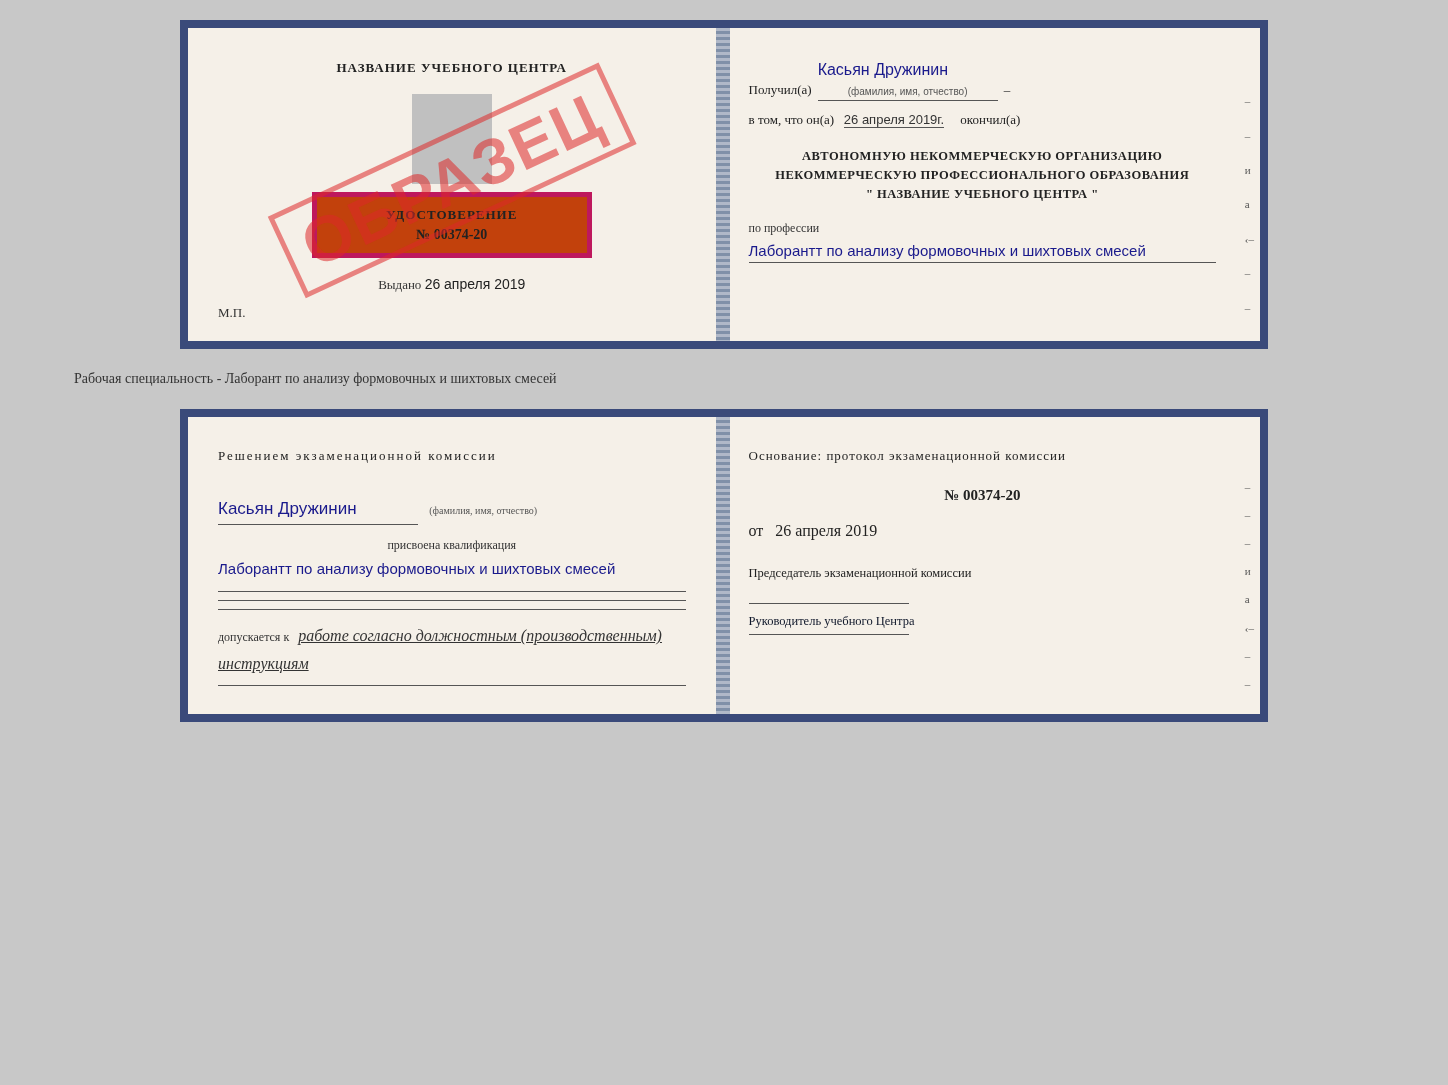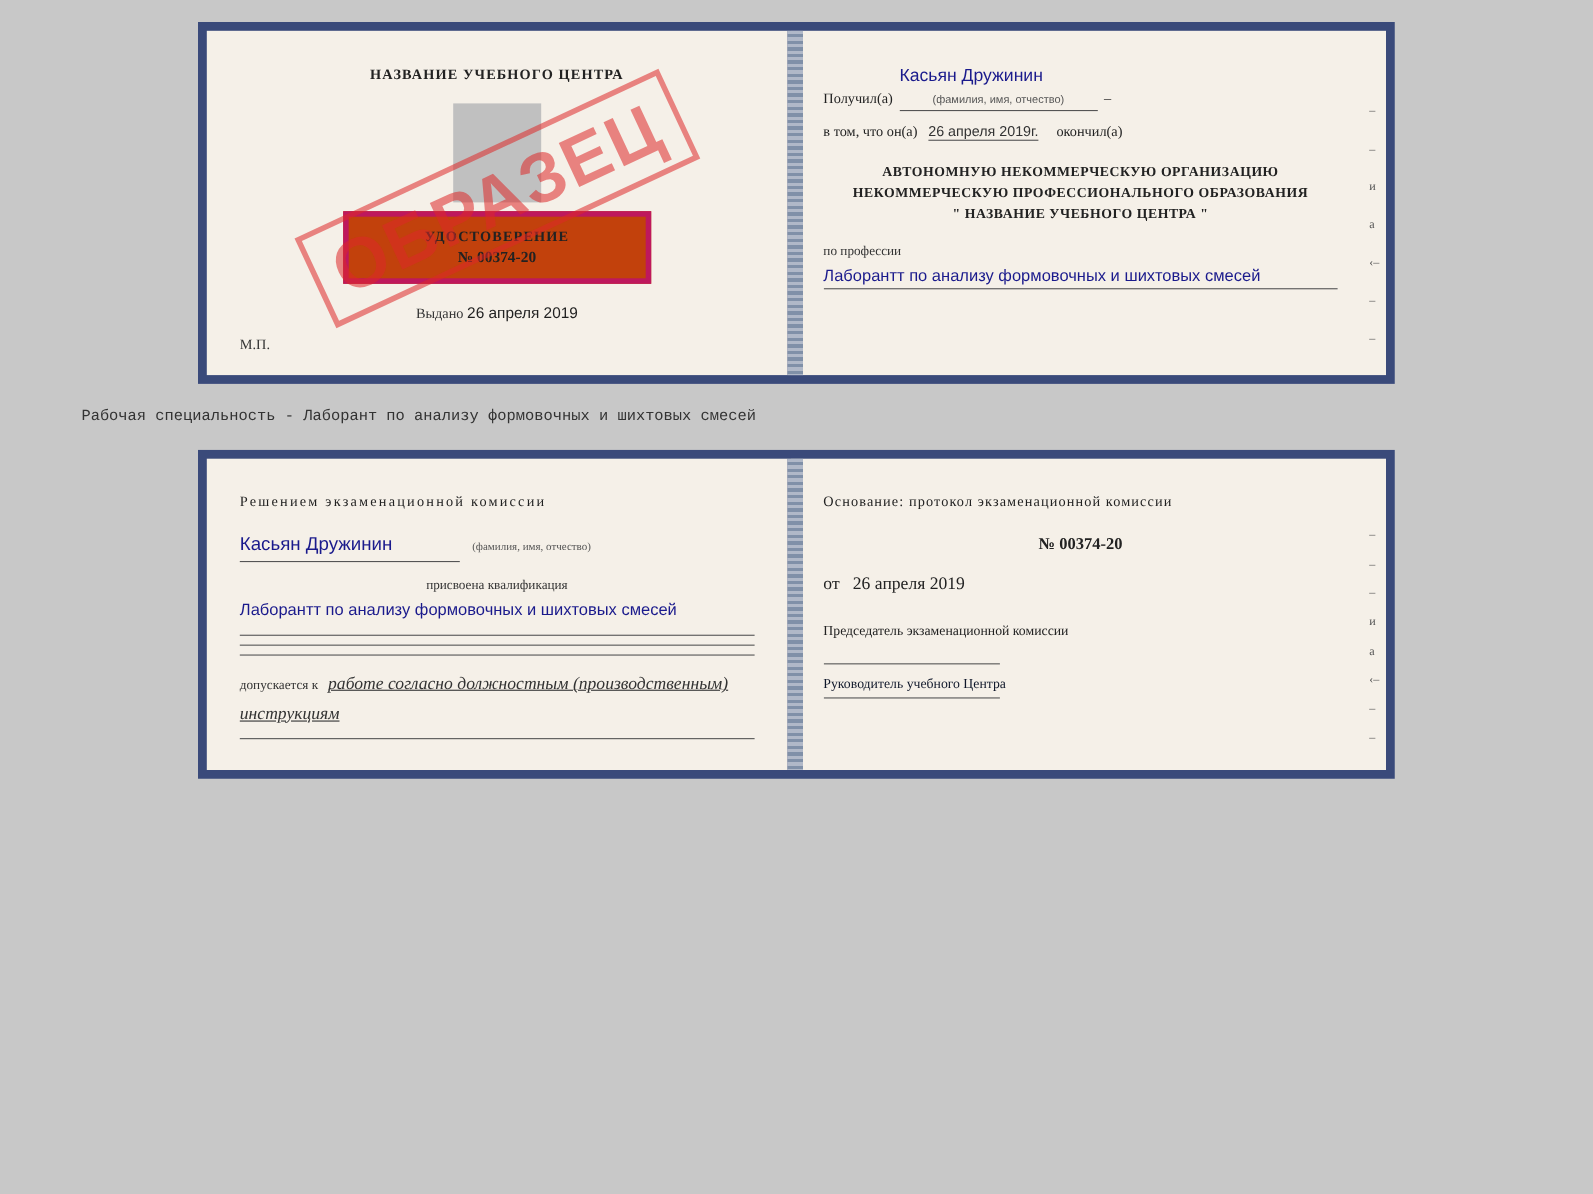--- a/index.html
+++ b/index.html
@@ -188,35 +188,34 @@
       margin-bottom: 2px;
     }
 
     
     .separator-row {
       font-size: 14px;
       color: #333;
       text-align: left;
       width: 1300px;
       padding: 4px 0;
-      font-family: Liberation Mono, monospace;
     }
 
     
     .bottom-left-content {
       font-size: 13px;
       color: #222;
       line-height: 1.7;
     }
 
     .resheniem-title {
       font-size: 13px;
       letter-spacing: 2px;
       color: #222;
-      margin-bottom: 14px;
+      margin-bottom: 28px;
       text-align: justify;
     }
 
     .kashyan-name {
       font-family: 'Comic Sans MS', cursive, sans-serif;
       font-size: 17px;
       color: #1a1a8c;
       border-bottom: 1px solid #555;
       display: inline-block;
       min-width: 200px;

